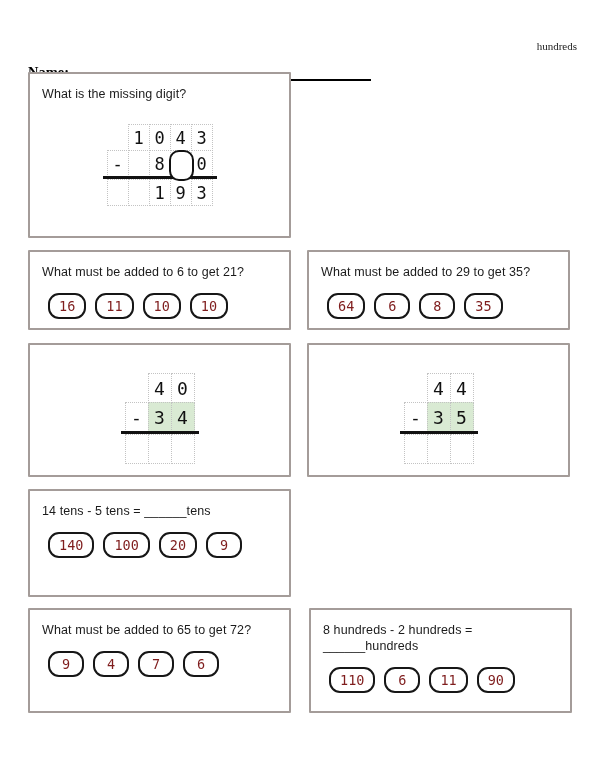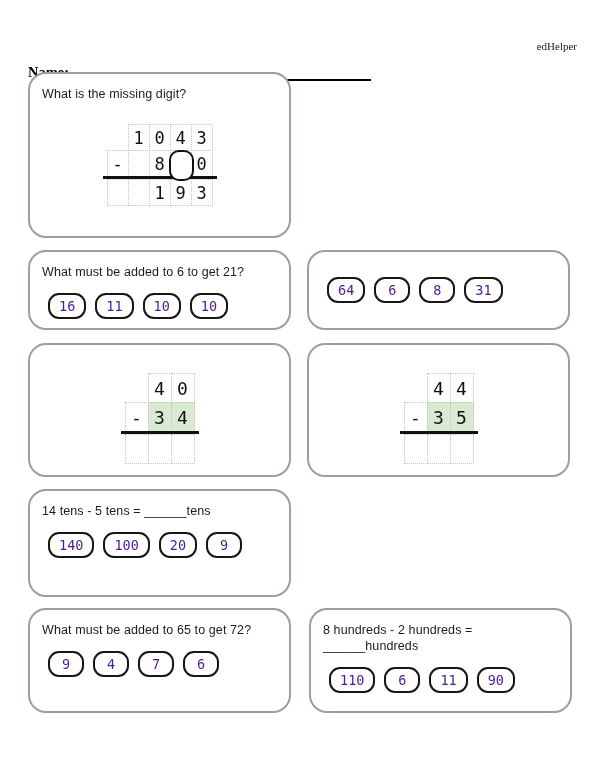--- a/index.html
+++ b/index.html
@@ -11,26 +11,26 @@
   .name-label{font-family:"Liberation Serif",serif;font-weight:bold;font-size:14.5px;color:#000;}
   .name-line{display:inline-block;width:296px;border-bottom:2px solid #000;height:14px;margin-left:6px;}
   .grid-wrap{position:absolute;top:72px;left:28px;width:544px;display:flex;flex-direction:column;}
   .row{display:flex;gap:16px;}
   .r1{height:166px;margin-bottom:12px;}
   .r2{height:80px;margin-bottom:13px;}
   .r3{height:134px;margin-bottom:12px;}
   .r4{height:108px;margin-bottom:11px;}
   .r5{height:105px;justify-content:space-between;}
   .card{width:263px;box-sizing:border-box;border:2px solid var(--card-border,#a49c99);
-        border-radius:18px;padding:12px 12px;background:#fff;}
+        border-radius:1px;padding:12px 12px;background:#fff;}
   .q{font-size:12.5px;color:#1b1b1b;line-height:16px;letter-spacing:0.1px;}
   .pills{display:flex;gap:9px;margin:13px 0 0 6px;}
   .pill{min-width:36px;height:26px;box-sizing:border-box;border:2px solid #161616;border-radius:11px;
         display:flex;align-items:center;justify-content:center;padding:0 9px;
-        font-family:"DejaVu Sans Mono",monospace;font-size:13.5px;color:#4c1d95;}
+        font-family:"DejaVu Sans Mono",monospace;font-size:13.5px;color:#7f1d1d;}
   .sgrid{width:-moz-fit-content;width:fit-content;margin:22px auto 0;}
   .sgrid-sm{margin-top:16px;}
   .srow{display:flex;}
   .srow + .srow{margin-top:-1px;}
   .cell{width:22px;height:27px;box-sizing:border-box;border:1px dotted #c3c3c3;
         display:flex;align-items:center;justify-content:center;
         font-family:"DejaVu Sans Mono",monospace;font-size:17px;color:#111;}
   .cell + .cell{margin-left:-1px;}
   .sgrid-sm .cell{width:24px;height:30px;font-size:18px;}
   .sp{border-color:transparent;}
@@ -39,21 +39,21 @@
            position:relative;z-index:2;}
   .rel{position:relative;}
   .missing{position:absolute;left:-2px;top:-1px;width:25px;height:31px;box-sizing:border-box;
            border:2.5px solid #111;border-radius:10px;background:#fff;z-index:3;}
 </style>
 </head>
 <body>
 
 <div class="page">
 
-  <div class="brand">edHelper</div>
+  <div class="brand">hundreds</div>
 
   <div class="name-row">
     <span class="name-label">Name:</span>
     <span class="name-line"></span>
   </div>
 
   <div class="grid-wrap">
 
     <div class="row r1">
       <div class="card">
@@ -91,25 +91,26 @@
       <div class="card">
         <div class="q">What must be added to 6 to get 21?</div>
         <div class="pills">
           <span class="pill">16</span>
           <span class="pill">11</span>
           <span class="pill">10</span>
           <span class="pill">10</span>
         </div>
       </div>
       <div class="card">
+        <div class="q">What must be added to 29 to get 35?</div>
         <div class="pills">
           <span class="pill">64</span>
           <span class="pill">6</span>
           <span class="pill">8</span>
-          <span class="pill">31</span>
+          <span class="pill">35</span>
         </div>
       </div>
     </div>
 
     <div class="row r3">
       <div class="card">
         <div class="sgrid sgrid-sm">
           <div class="srow">
             <span class="cell sp"></span>
             <span class="cell">4</span>

